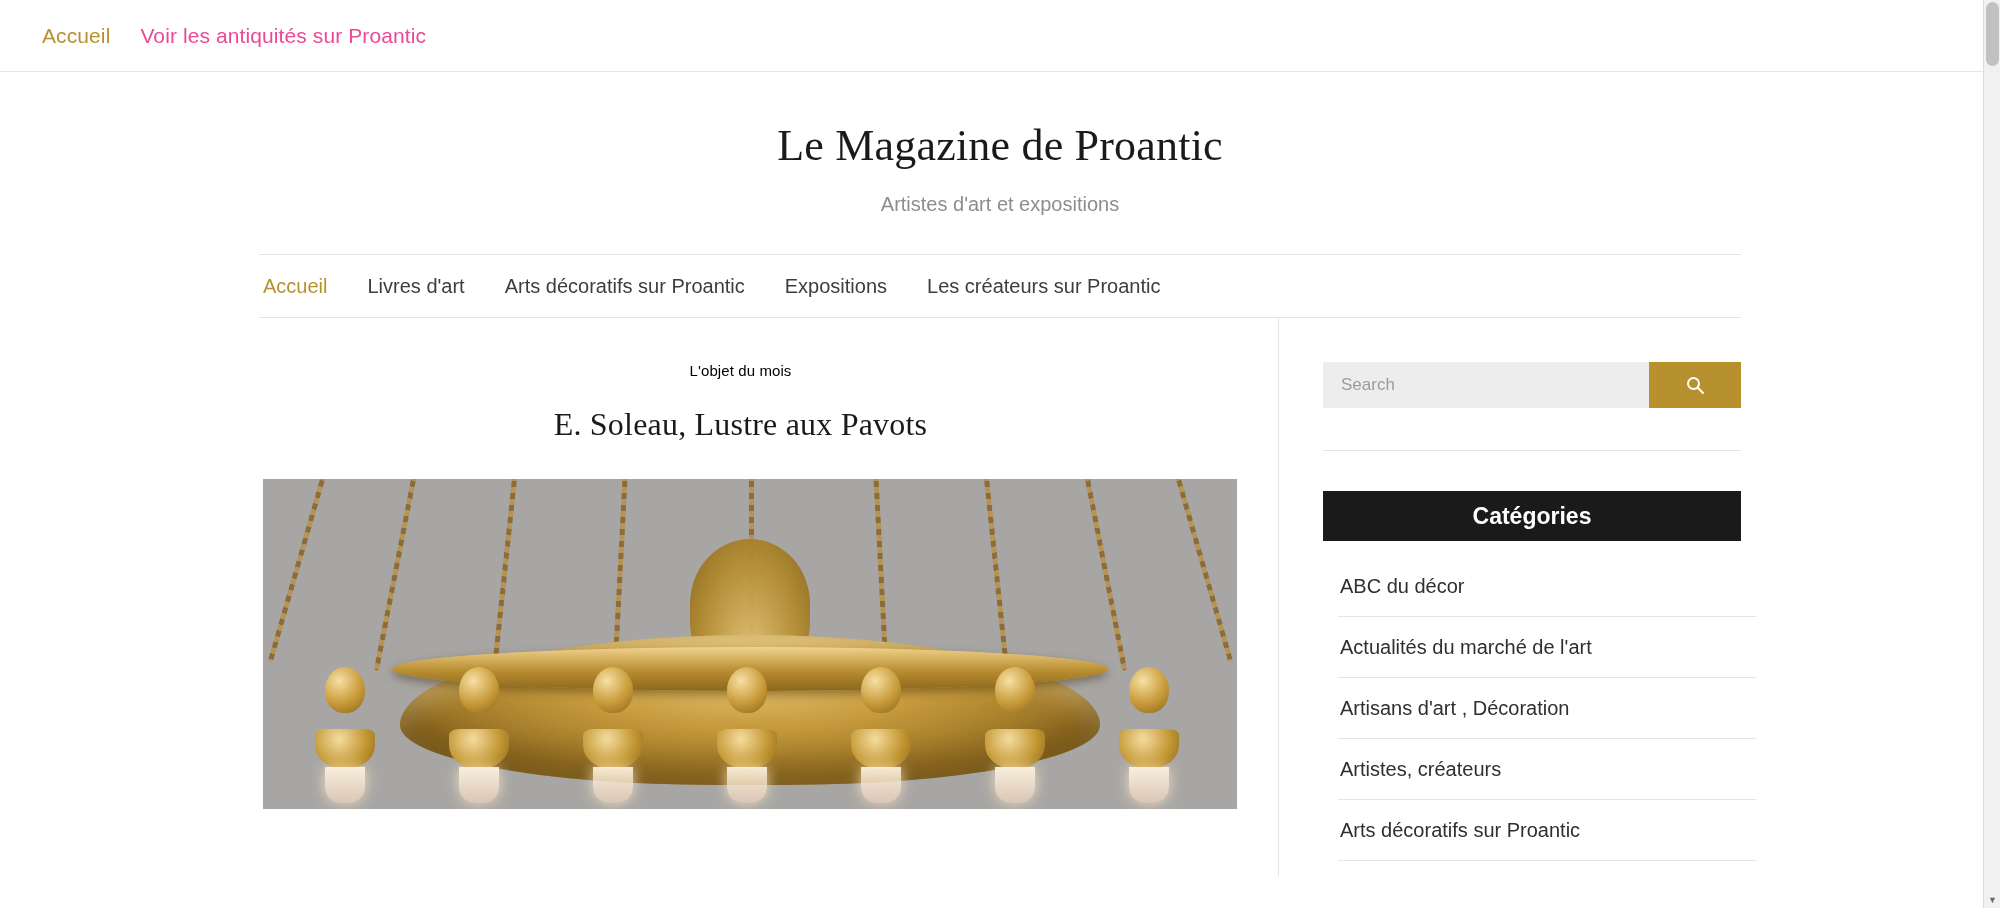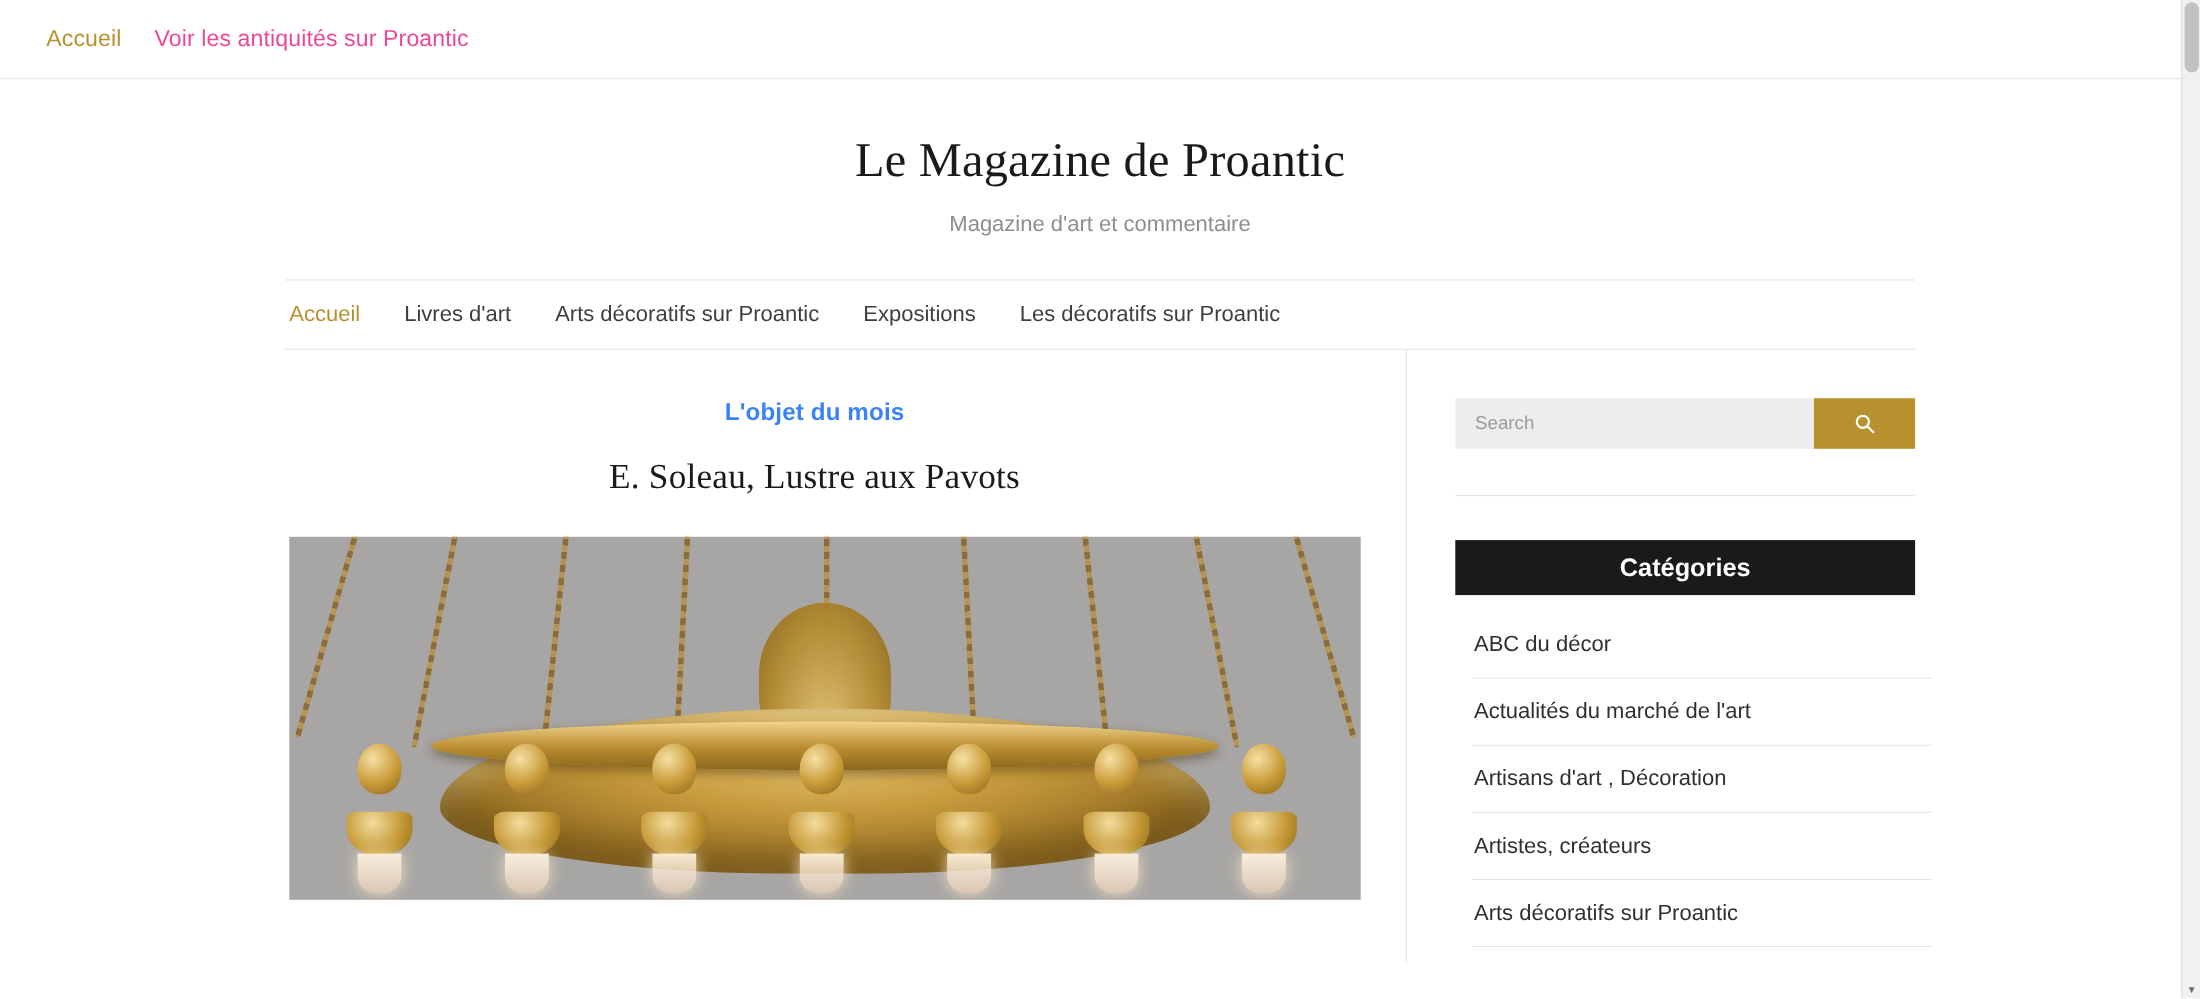--- a/index.html
+++ b/index.html
@@ -94,23 +94,23 @@
     border-right: 1px solid #e4e4e4;
   }
   .side-col {
     width: 462px;
     padding: 44px 0 0 44px;
   }
 
   
   .kicker {
     text-align: center;
-    font-size: 22px;
-    font-weight: bold;
-    color: #3b82f6;
+    font-size: 15px;
+    font-weight: normal;
+    color: #000000;
     letter-spacing: 0.1px;
   }
   .post-title {
     font-family: "Liberation Serif", serif;
     font-weight: 400;
     font-size: 32px;
     color: #1a1a1a;
     text-align: center;
     margin: 27px 0 0 0;
     letter-spacing: 0.2px;
@@ -305,30 +305,30 @@
 
 <div class="page">
 
   <div class="topbar">
     <a class="topbar-link accent" href="#">Accueil</a>
     <a class="topbar-link" href="#">Voir les antiquités sur Proantic</a>
   </div>
 
   <div class="site-header">
     <h1 class="site-title">Le Magazine de Proantic</h1>
-    <p class="site-tagline">Magazine d'art et commentaire</p>
+    <p class="site-tagline">Artistes d'art et expositions</p>
   </div>
 
   <div class="main-nav-wrap">
     <nav class="main-nav">
       <a class="nav-item active" href="#">Accueil</a>
       <a class="nav-item" href="#">Livres d'art</a>
       <a class="nav-item" href="#">Arts décoratifs sur Proantic</a>
       <a class="nav-item" href="#">Expositions</a>
-      <a class="nav-item" href="#">Les décoratifs sur Proantic</a>
+      <a class="nav-item" href="#">Les créateurs sur Proantic</a>
     </nav>
   </div>
 
   <div class="content">
 
     <div class="main-col">
       <div class="kicker">L'objet du mois</div>
       <h2 class="post-title">E. Soleau, Lustre aux Pavots</h2>
 
       <div class="featured">

